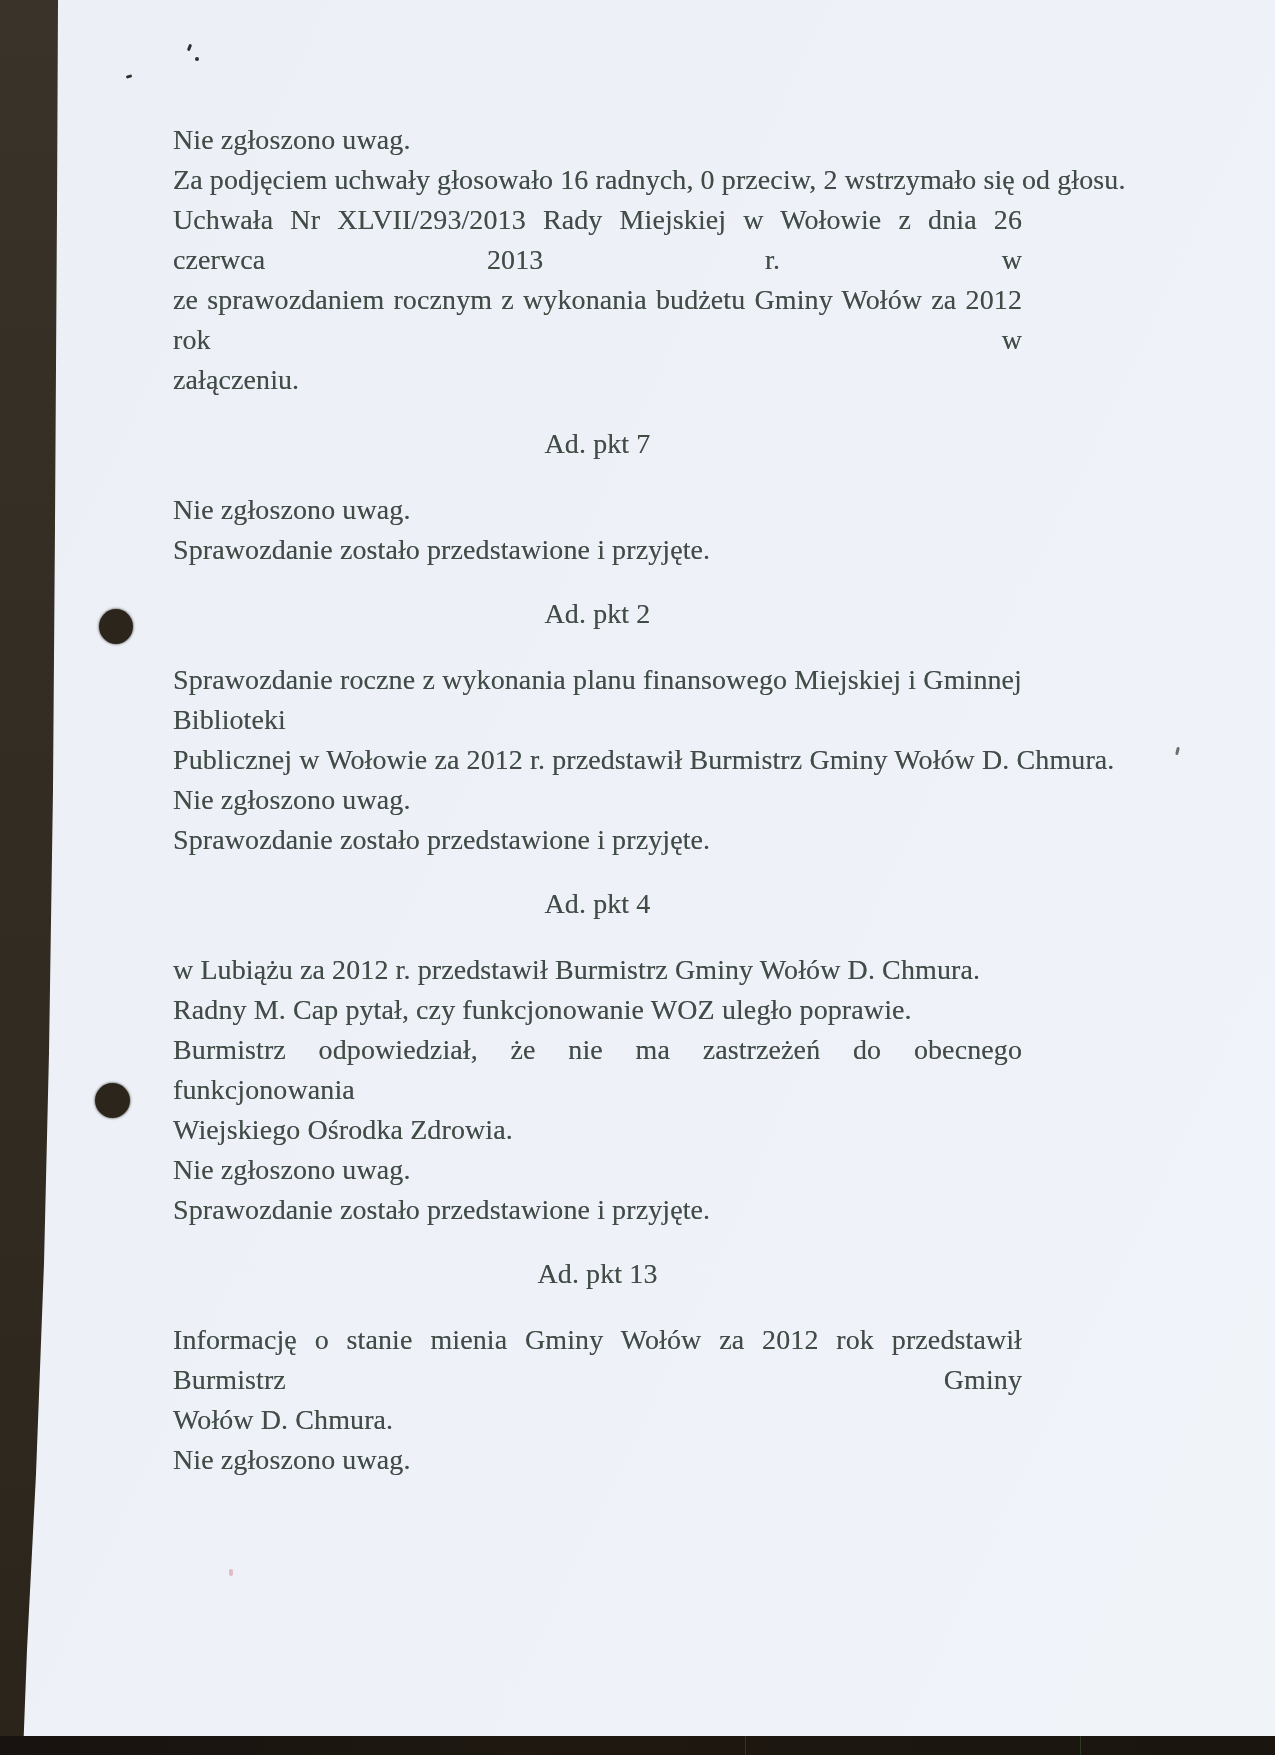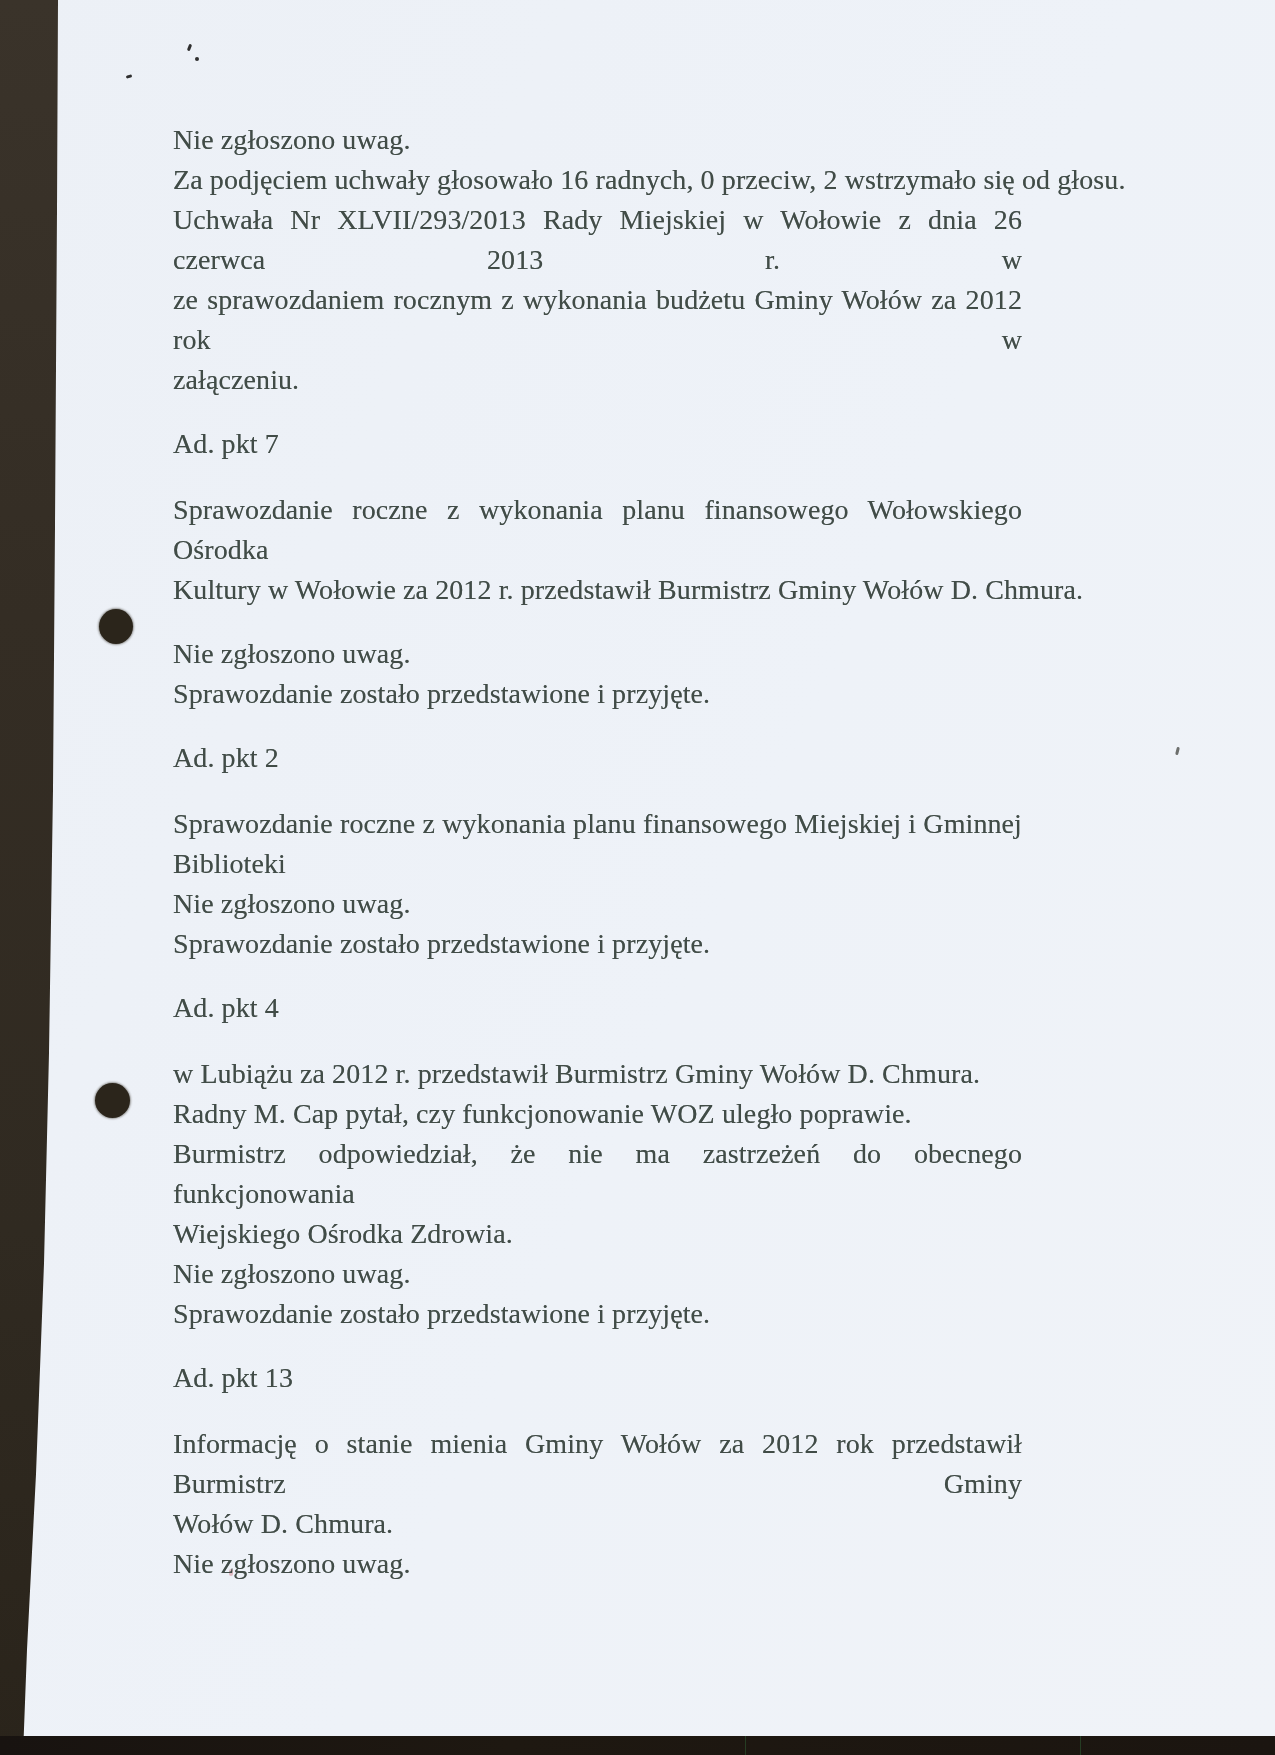--- a/index.html
+++ b/index.html
@@ -54,21 +54,21 @@
     position: absolute;
     left: 173px; top: 120px;
     width: 849px;
     color: #414c47;
     font-size: 28px;
     line-height: 40px;
     letter-spacing: 0.1px;
     text-shadow: 0 0 0.6px rgba(65,76,71,.55);
   }
   .para    { margin: 0 0 24px 0; }
-  .heading { margin: 0 0 26px 0; }
+  .heading { margin: 0 0 26px 0; text-align: center; }
   .ln      { white-space: nowrap; }
   .ln.j    { white-space: normal; text-align: justify; text-align-last: justify; }
 </style>
 </head>
 <body>
 
 <div class="page">
 
   <div class="scan-bar-left"></div>
   <div class="scan-bar-bottom">
@@ -90,34 +90,31 @@
     <div class="para">
       <div class="ln">Nie zgłoszono uwag.</div>
       <div class="ln">Za podjęciem uchwały głosowało 16 radnych, 0 przeciw, 2 wstrzymało się od głosu.</div>
       <div class="ln j">Uchwała Nr XLVII/293/2013 Rady Miejskiej w Wołowie z dnia 26 czerwca 2013 r. w</div>
       <div class="ln j">ze sprawozdaniem rocznym z wykonania budżetu Gminy Wołów za 2012 rok w</div>
       <div class="ln">załączeniu.</div>
     </div>
 
     <div class="heading ln">Ad. pkt 7</div>
 
-    <div class="para">
-      <div class="ln j">Sprawozdanie roczne z wykonania planu finansowego Wołowskiego Ośrodka</div>
-      <div class="ln">Kultury w Wołowie za 2012 r. przedstawił Burmistrz Gminy Wołów D. Chmura.</div>
-    </div>
 
     <div class="para">
       <div class="ln">Nie zgłoszono uwag.</div>
       <div class="ln">Sprawozdanie zostało przedstawione i przyjęte.</div>
     </div>
 
     <div class="heading ln">Ad. pkt 2</div>
 
     <div class="para">
       <div class="ln j">Sprawozdanie roczne z wykonania planu finansowego Miejskiej i Gminnej Biblioteki</div>
+      <div class="ln">Publicznej w Wołowie za 2012 r. przedstawił Burmistrz Gminy Wołów D. Chmura.</div>
       <div class="ln">Nie zgłoszono uwag.</div>
       <div class="ln">Sprawozdanie zostało przedstawione i przyjęte.</div>
     </div>
 
     <div class="heading ln">Ad. pkt 4</div>
 
     <div class="para">
       <div class="ln">w Lubiążu za 2012 r. przedstawił Burmistrz Gminy Wołów D. Chmura.</div>
       <div class="ln">Radny M. Cap pytał, czy funkcjonowanie WOZ uległo poprawie.</div>
       <div class="ln j">Burmistrz odpowiedział, że nie ma zastrzeżeń do obecnego funkcjonowania</div>

